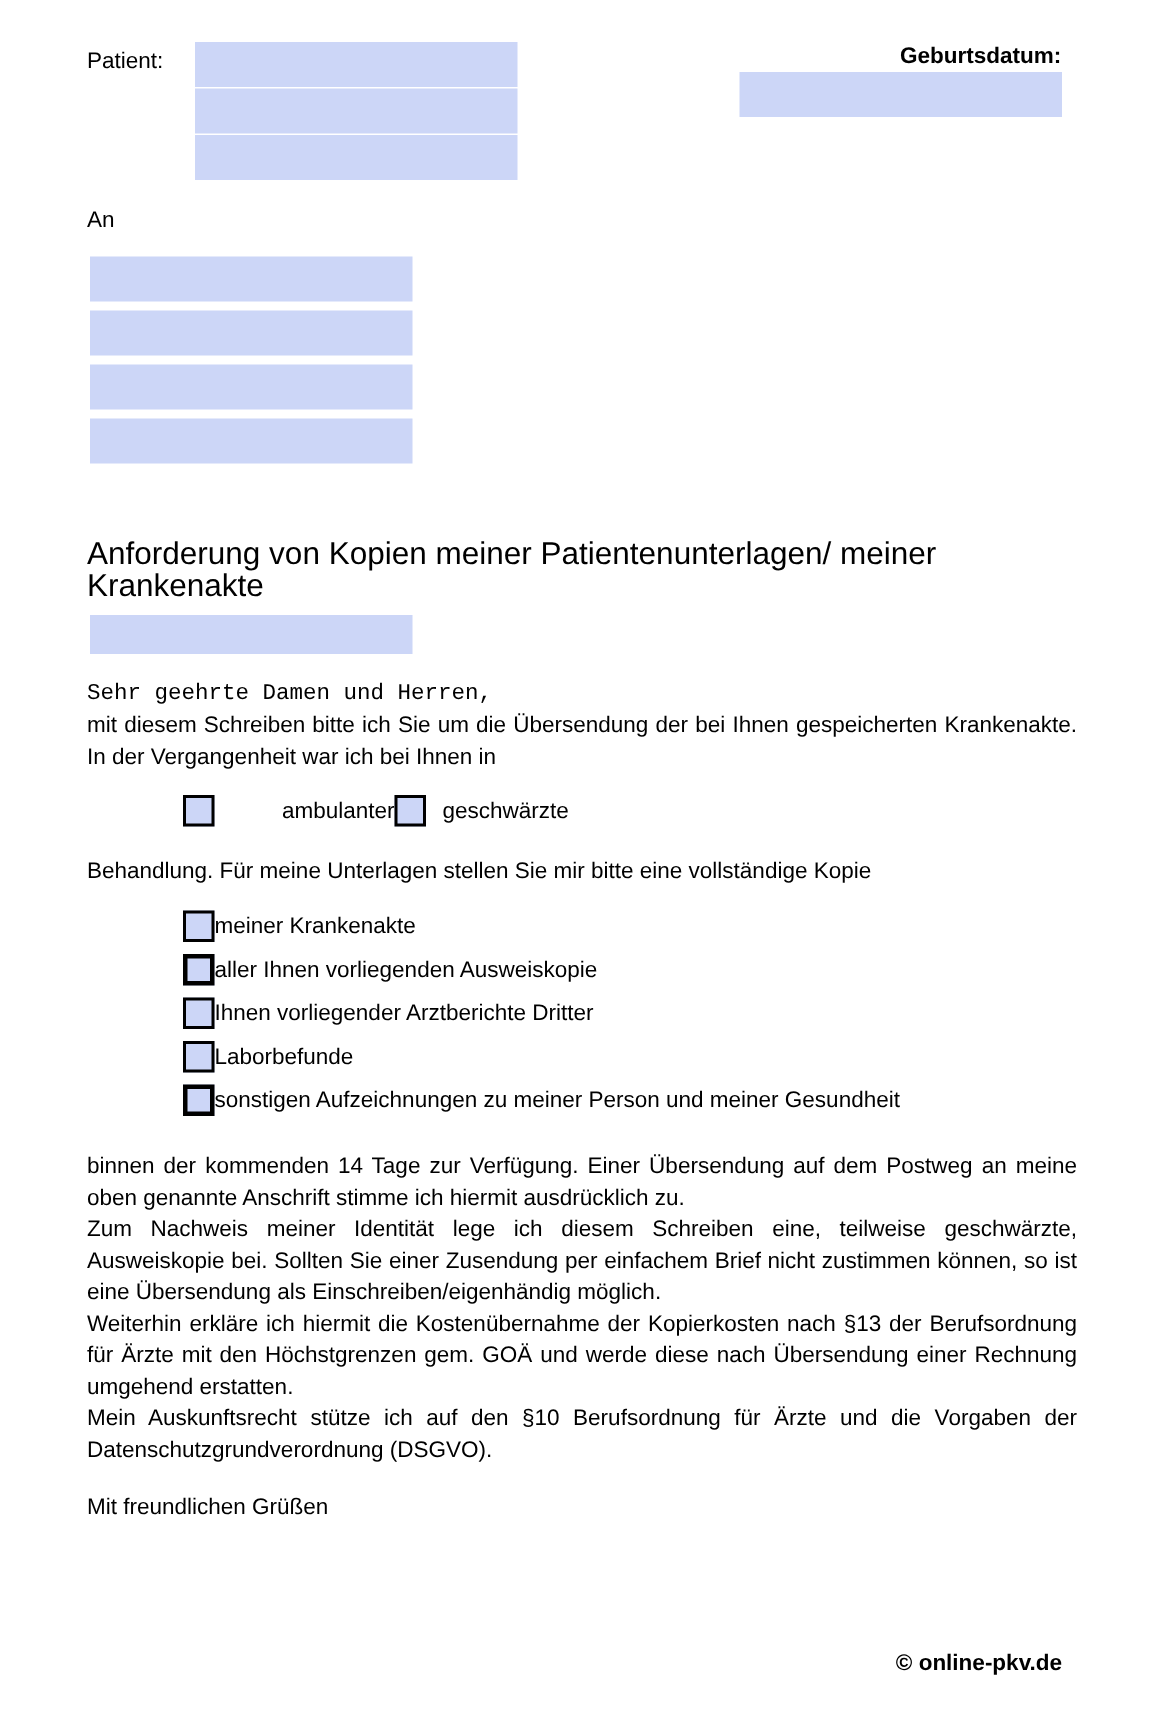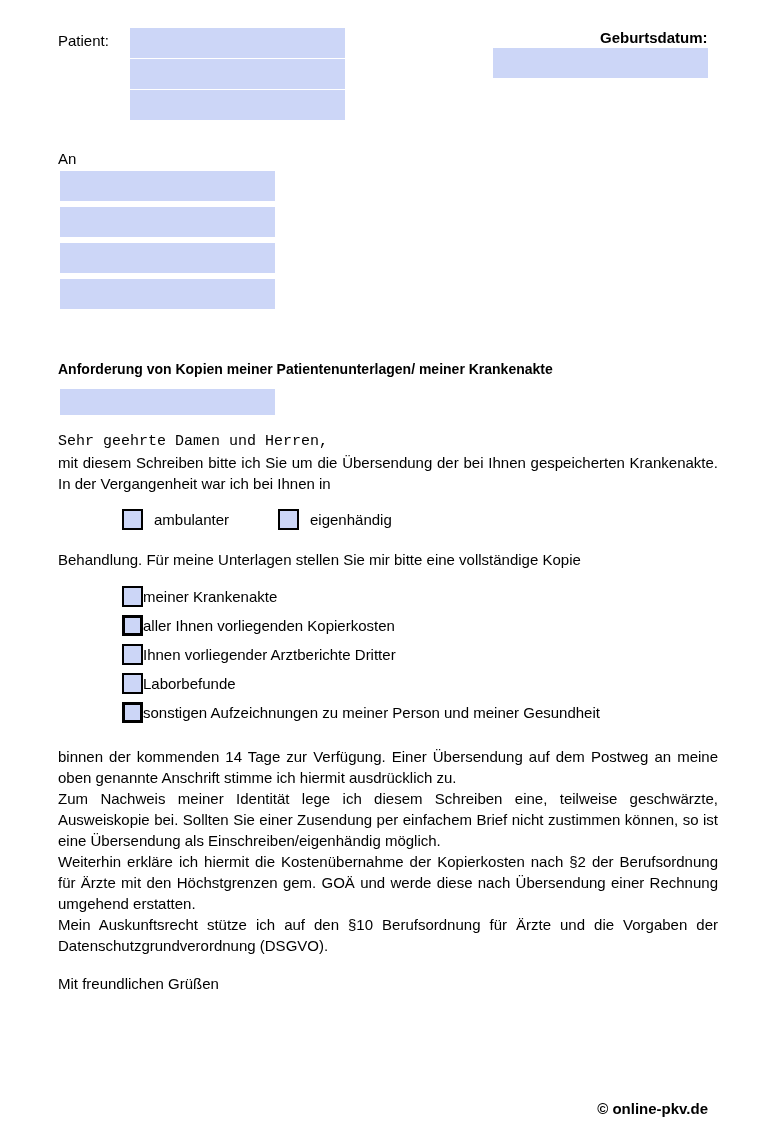--- a/index.html
+++ b/index.html
@@ -30,21 +30,21 @@
     font-family: "Liberation Sans", sans-serif;
     font-size: 14px;
     padding: 0 6px;
     color: #000;
   }
   .main {
     position: absolute;
     left: 58px; top: 359px;
     width: 660px;
   }
-  .heading { font-weight: bold; font-size: 14px; }
+  .heading { font-weight: normal; font-size: 21px; }
   .subject-field {
     position: static;
     margin: 9px 0 0 2px;
     height: 26px;
   }
   .salutation { margin-top: 16px; font-family: Liberation Mono, monospace; }
   .para { text-align: justify; }
   .para.gap-lg { margin-top: 19px; }
   .cb {
     display: inline-block;
@@ -54,21 +54,21 @@
     border: 2px solid #000;
     cursor: pointer;
   }
   .cb.thick { border-width: 3px; }
   .cb-inline-row {
     margin: 15px 0 0 64px;
     display: flex;
     align-items: center;
   }
   .cb-inline-row .pair { display: flex; align-items: center; gap: 11px; }
-  .cb-inline-row .pair:first-child { width: 156px; }
+  .cb-inline-row .pair:first-child { width: 141px; justify-content: space-between; }
   .cb-list { margin: 12px 0 0 64px; }
   .cb-list .row {
     display: flex;
     align-items: center;
     height: 29px;
   }
   .closing { margin-top: 17px; }
   .footer {
     position: absolute;
     right: 69px; top: 1098px;
@@ -83,21 +83,21 @@
 <div class="page">
 
   <span class="label abs" style="left:58px; top:30px;">Patient:</span>
   <input class="ffield" style="left: 130px; top: 28px;" value="">
   <input class="ffield" style="left: 130px; top: 59px;" value="">
   <input class="ffield" style="left: 130px; top: 90px;" value="">
 
   <span class="label abs" style="left:600px; top:27px;font-weight:bold;">Geburtsdatum:</span>
   <input class="ffield" style="left: 493px; top: 48px;" value="">
 
-  <span class="label abs" style="left:58px; top:148px;">An</span>
+  <span class="label abs" style="left:58px; top:136px;">An</span>
   <input class="ffield" style="left: 60px; top: 171px;" value="">
   <input class="ffield" style="left: 60px; top: 207px;" value="">
   <input class="ffield" style="left: 60px; top: 243px;" value="">
   <input class="ffield" style="left: 60px; top: 279px;" value="">
 
   <div class="main">
 
     <div class="heading">Anforderung von Kopien meiner Patientenunterlagen/ meiner Krankenakte</div>
 
     <input class="ffield subject-field" style="position: static;" value="">
@@ -106,54 +106,54 @@
 
     <div class="para">mit diesem Schreiben bitte ich Sie um die Übersendung der bei Ihnen gespeicherten Krankenakte. In der Vergangenheit war ich bei Ihnen in</div>
 
     <div class="cb-inline-row">
       <span class="pair">
         <span class="cb"></span>
         <span class="cb-label">ambulanter</span>
       </span>
       <span class="pair">
         <span class="cb"></span>
-        <span class="cb-label">eigenhändig</span>
+        <span class="cb-label">geschwärzte</span>
       </span>
     </div>
 
     <div class="para gap-lg">Behandlung. Für meine Unterlagen stellen Sie mir bitte eine vollständige Kopie</div>
 
     <div class="cb-list">
       <div class="row">
         <span class="cb"></span>
         <span>meiner Krankenakte</span>
       </div>
       <div class="row">
         <span class="cb thick"></span>
-        <span>aller Ihnen vorliegenden Kopierkosten</span>
+        <span>aller Ihnen vorliegenden Ausweiskopie</span>
       </div>
       <div class="row">
         <span class="cb"></span>
         <span>Ihnen vorliegender Arztberichte Dritter</span>
       </div>
       <div class="row">
         <span class="cb"></span>
         <span>Laborbefunde</span>
       </div>
       <div class="row">
         <span class="cb thick"></span>
         <span>sonstigen Aufzeichnungen zu meiner Person und meiner Gesundheit</span>
       </div>
     </div>
 
     <div class="para gap-lg">binnen der kommenden 14 Tage zur Verfügung. Einer Übersendung auf dem Postweg an meine oben genannte Anschrift stimme ich hiermit ausdrücklich zu.</div>
 
     <div class="para">Zum Nachweis meiner Identität lege ich diesem Schreiben eine, teilweise geschwärzte, Ausweiskopie bei. Sollten Sie einer Zusendung per einfachem Brief nicht zustimmen können, so ist eine Übersendung als Einschreiben/eigenhändig möglich.</div>
 
-    <div class="para">Weiterhin erkläre ich hiermit die Kostenübernahme der Kopierkosten nach §2 der Berufsordnung für Ärzte mit den Höchstgrenzen gem. GOÄ und werde diese nach Übersendung einer Rechnung umgehend erstatten.</div>
+    <div class="para">Weiterhin erkläre ich hiermit die Kostenübernahme der Kopierkosten nach §13 der Berufsordnung für Ärzte mit den Höchstgrenzen gem. GOÄ und werde diese nach Übersendung einer Rechnung umgehend erstatten.</div>
 
     <div class="para">Mein Auskunftsrecht stütze ich auf den §10 Berufsordnung für Ärzte und die Vorgaben der Datenschutzgrundverordnung (DSGVO).</div>
 
     <div class="closing">Mit freundlichen Grüßen</div>
 
   </div>
 
   <div class="footer">© online-pkv.de</div>
 
 </div>

